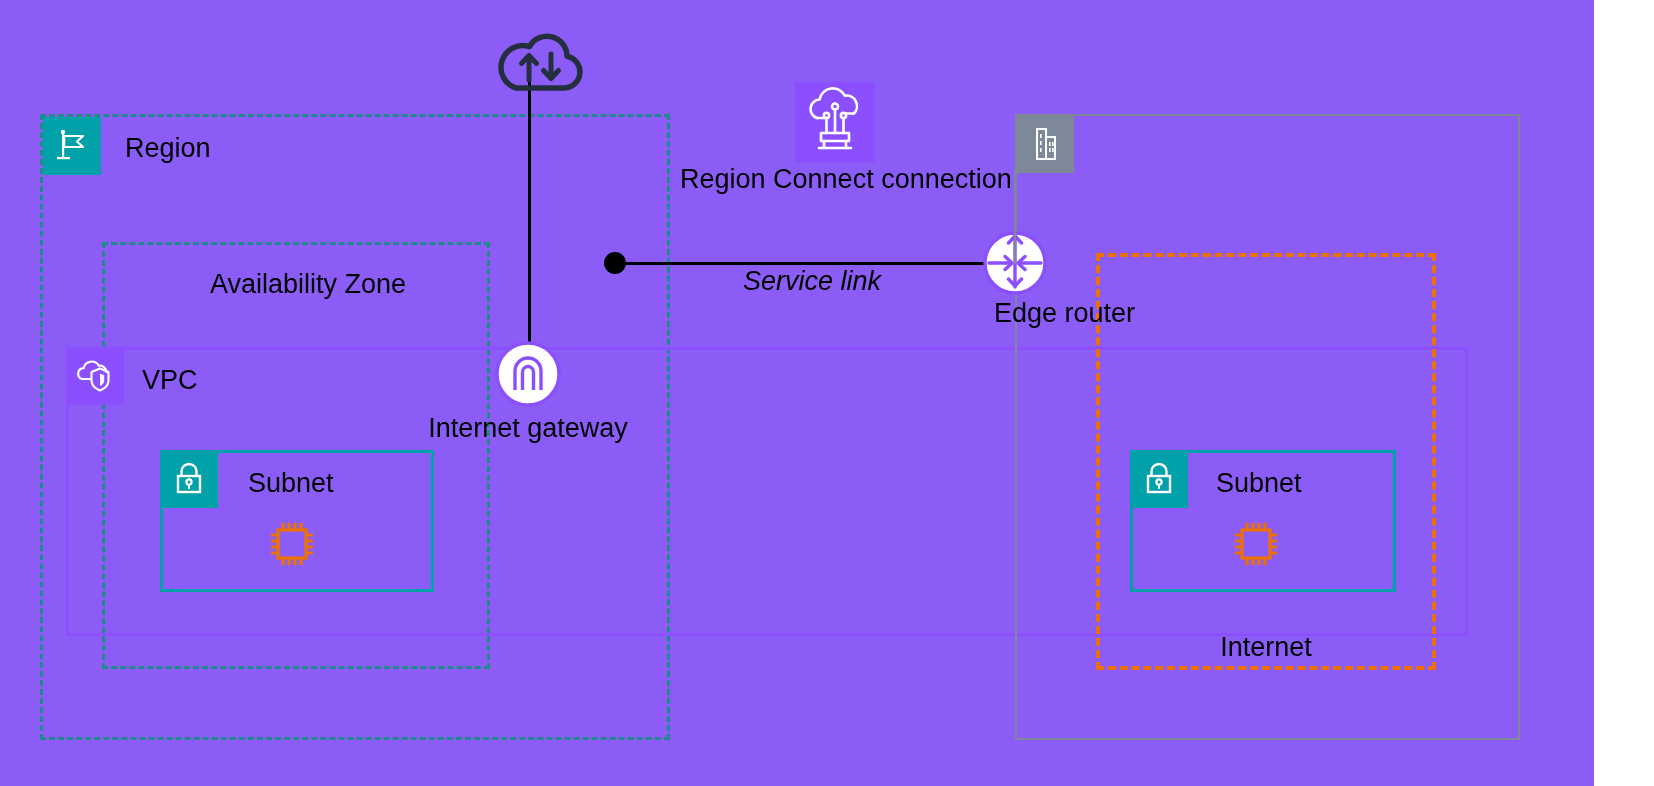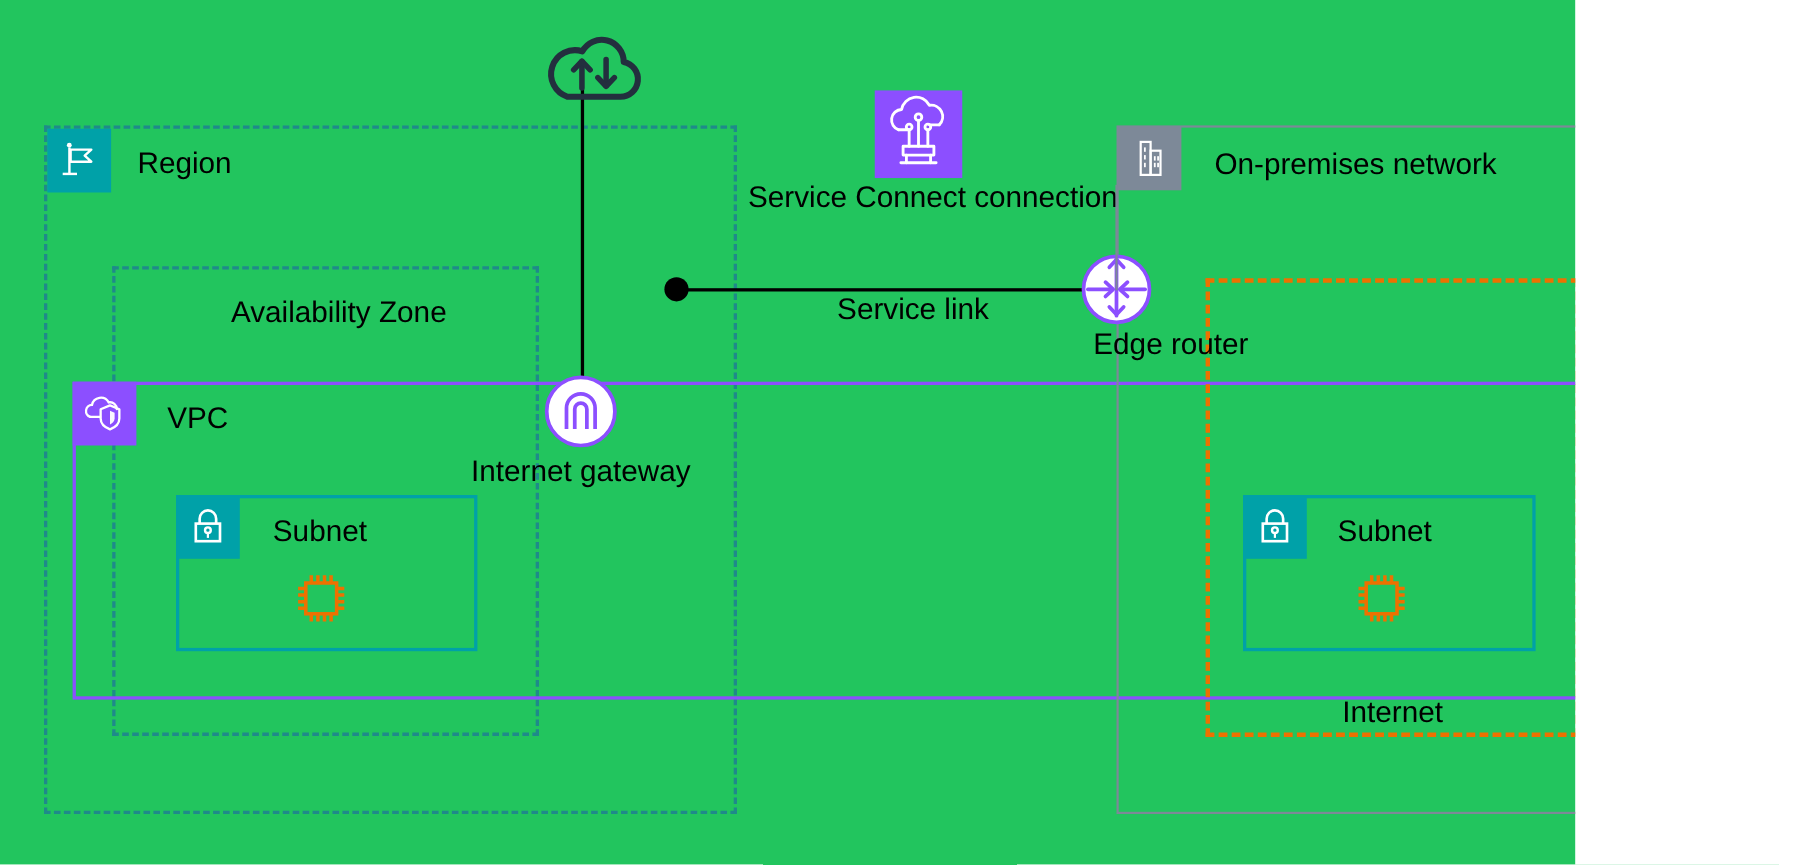--- a/index.html
+++ b/index.html
@@ -1,17 +1,17 @@
 <!DOCTYPE html>
 <html><head>
 <meta charset="utf-8">
 <style>
   html,body{margin:0;padding:0;background:#ffffff;}
   body{font-family:"Liberation Sans","DejaVu Sans",sans-serif;}
-  #canvas{position:relative;width:1432px;height:786px;background:#22c55e;overflow:hidden;}
+  #canvas{position:relative;width:1594px;height:786px;background:#8b5cf6;overflow:hidden;}
 
   .box{position:absolute;box-sizing:border-box;}
 
   
   .region-box{border:3px dashed #1f8a8a;}
   .az-box{border:3px dashed #1f8a8a;}
   .vpc-box{border:3px solid #8c4fff;}
   .onprem-box{border:2px solid #7d8998;}
   .outposts-box{border:4px dashed #ed7100;}
   .subnet-box{border:3px solid #00a1a8;}
@@ -55,21 +55,21 @@
 
   <div class="box vpc-box" style="left:66px;top:347px;width:1402px;height:289px;"></div>
   <div class="chip purple" style="left:66px;top:347px;">
     <svg width="42" height="42" viewBox="0 0 42 42" aria-hidden="true">
       <path d="M8 24 a5.6 5.6 0 0 1 1.6 -10.9 a8.2 8.2 0 0 1 15.2 -2.3 a6.2 6.2 0 0 1 7.4 6.2" fill="none" stroke="#fff" stroke-width="2.1" stroke-linecap="round"></path>
       <path d="M8 24 H17" fill="none" stroke="#fff" stroke-width="2.1" stroke-linecap="round"></path>
       <path d="M26 13.5 L34.5 17 V25.5 c0 5.2 -4.4 8.3 -8.5 9.9 c-4.1 -1.6 -8.5 -4.7 -8.5 -9.9 V17 Z" fill="none" stroke="#fff" stroke-width="2.1" stroke-linejoin="round"></path>
       <path d="M26 18.5 L30.2 20.3 V25.5 c0 2.8 -2.3 4.6 -4.2 5.5 Z" fill="#fff" opacity="0.95"></path>
     </svg>
   </div>
-  <div class="grp-label" style="left:152px;top:367px;">VPC</div>
+  <div class="grp-label" style="left:142px;top:367px;">VPC</div>
 
   <div class="box subnet-box" style="left:160px;top:450px;width:274px;height:142px;"></div>
   <div class="chip teal" style="left:160px;top:450px;">
     <svg width="40" height="40" viewBox="0 0 40 40" aria-hidden="true">
       <path d="M12.5 17 V12.5 a7.5 7.5 0 0 1 15 0 V17" fill="none" stroke="#fff" stroke-width="2.4"></path>
       <rect x="9" y="17" width="22" height="16" fill="none" stroke="#fff" stroke-width="2.4"></rect>
       <circle cx="20" cy="23" r="2.6" fill="none" stroke="#fff" stroke-width="2.2"></circle>
       <rect x="19" y="25" width="2" height="5" fill="#fff"></rect>
     </svg>
   </div>
@@ -95,21 +95,20 @@
         <rect x="14" y="9" width="1.6" height="4"></rect>
         <rect x="14" y="16" width="1.6" height="4"></rect>
         <rect x="14" y="23" width="1.6" height="4"></rect>
         <rect x="23" y="17" width="1.6" height="4"></rect>
         <rect x="23" y="23" width="1.6" height="4"></rect>
         <rect x="26" y="17" width="1.6" height="4"></rect>
         <rect x="26" y="23" width="1.6" height="4"></rect>
       </g>
     </svg>
   </div>
-  <div class="grp-label" style="left:1104px;top:136px;">On-premises network</div>
 
   <div class="box outposts-box" style="left:1096px;top:253px;width:340px;height:417px;"></div>
   <div class="center-label" style="left:1096px;top:634px;width:340px;">Internet</div>
 
   <div class="box subnet-box" style="left:1130px;top:450px;width:266px;height:142px;"></div>
   <div class="chip teal" style="left:1130px;top:450px;">
     <svg width="40" height="40" viewBox="0 0 40 40" aria-hidden="true">
       <path d="M12.5 17 V12.5 a7.5 7.5 0 0 1 15 0 V17" fill="none" stroke="#fff" stroke-width="2.4"></path>
       <rect x="9" y="17" width="22" height="16" fill="none" stroke="#fff" stroke-width="2.4"></rect>
       <circle cx="20" cy="23" r="2.6" fill="none" stroke="#fff" stroke-width="2.2"></circle>
@@ -147,21 +146,21 @@
     <svg width="68" height="68" viewBox="0 0 68 68" aria-hidden="true">
       <circle cx="34" cy="34" r="31" fill="#fff" stroke="#8c4fff" stroke-width="3.4"></circle>
       <path d="M21 50 V31 a13 13 0 0 1 26 0 V50" fill="none" stroke="#8c4fff" stroke-width="3.4"></path>
       <path d="M28.5 50 V32 a5.5 5.5 0 0 1 11 0 V50" fill="none" stroke="#8c4fff" stroke-width="3.4"></path>
     </svg>
   </div>
   <div class="center-label" style="left:408px;top:415px;width:240px;">Internet gateway</div>
 
   <div class="hline" style="left:614px;top:262px;width:384px;"></div>
   <div class="dot" style="left:604px;top:252px;"></div>
-  <div class="center-label" style="left:690px;top:268px;width:280px;">Service link</div>
+  <div class="center-label" style="left:672px;top:268px;width:280px;font-style:italic;">Service link</div>
 
   <div class="node-icon" style="left:981px;top:229px;">
     <svg width="68" height="68" viewBox="0 0 68 68" aria-hidden="true">
       <circle cx="34" cy="34" r="30" fill="#fff" stroke="#8c4fff" stroke-width="3.4"></circle>
       <g stroke="#8c4fff" stroke-width="3.4" fill="none" stroke-linecap="round" stroke-linejoin="round">
         <path d="M34 6 V58"></path>
         <path d="M27.5 14 L34 7 L40.5 14"></path>
         <path d="M27.5 50 L34 57 L40.5 50"></path>
         <path d="M8 34 H30"></path>
         <path d="M24 27.5 L31 34 L24 40.5"></path>
@@ -181,16 +180,16 @@
         <circle cx="40" cy="24.5" r="3"></circle>
         <circle cx="31.5" cy="33.5" r="2.6"></circle>
         <circle cx="48.5" cy="33.5" r="2.6"></circle>
         <path d="M40 27.5 V51 M31.5 36 V51 M48.5 36 V51"></path>
         <rect x="26" y="51" width="28" height="8"></rect>
         <path d="M29 59 V66 M51 59 V66"></path>
         <path d="M24 66 H56"></path>
       </g>
     </svg>
   </div>
-  <div class="center-label" style="left:680px;top:166px;width:318px;">Service Connect connection</div>
+  <div class="center-label" style="left:680px;top:166px;width:318px;">Region Connect connection</div>
   <div class="vline" style="left:1014px;top:168px;width:2px;height:96px;background:#7d8998;"></div>
 
 </div>
 
 </body></html>

